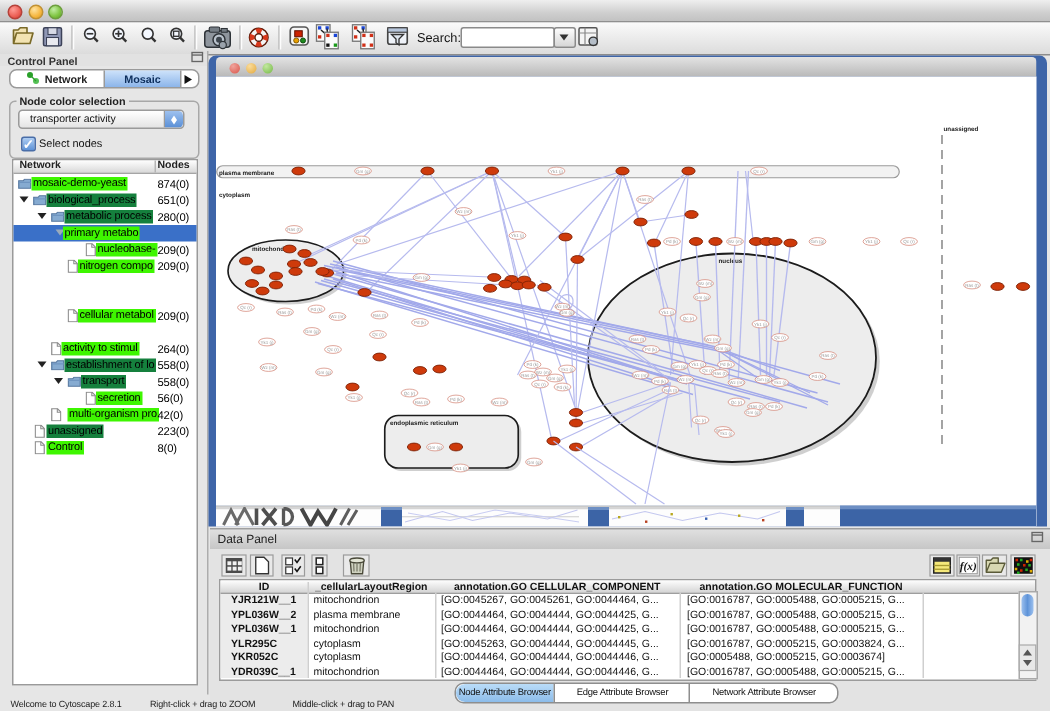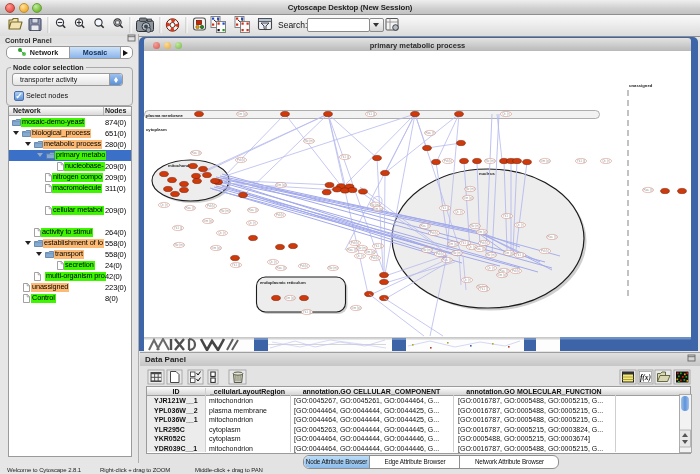--- a/index.html
+++ b/index.html
@@ -38,39 +38,39 @@
 #chklbl{left:26px;top:91px;font-size:7.3px;color:#111;}
 
 #tree{left:8px;top:106px;width:122px;height:349px;background:#fff;border:1px solid #9a9a9a;font-size:8px;}
 #treehead{position:absolute;left:0;top:0;width:122px;height:8px;background:linear-gradient(#fefefe,#d9d9d9);border-bottom:1px solid #a5a5a5;font-size:7px;font-weight:bold;color:#222;}
 #treehead .c2{position:absolute;left:96px;}
 #treehead .cd{position:absolute;left:94px;top:0;width:1px;height:8px;background:#b5b5b5;}
 .tr{position:absolute;left:0;width:122px;height:11px;line-height:11px;white-space:nowrap;font-size:7.3px;letter-spacing:-0.1px;}
 .tr.sel{background:#3a70c8;}
 .lbl{position:absolute;top:1.5px;height:8.5px;line-height:8.5px;padding:0 1px;color:#000;overflow:hidden;}
 .lbl.g{background:#3ef600;}
-.lbl.r{background:#fdba74;}
+.lbl.r{background:#15803d;}
 .val{position:absolute;left:96px;top:0;color:#000;font-size:7.5px;}
 .sel .val{color:#fff;margin-left:39px;}
 .arr{position:absolute;top:3.5px;width:0;height:0;border:3px solid transparent;border-top:4px solid #222;}
 .sel .arr{border-top-color:#9ab;}
 .fold{position:absolute;top:2px;width:9px;height:7px;}
 .file{position:absolute;top:1px;width:7px;height:9px;}
 
 #statusbar{left:0;top:464px;width:700px;height:10px;font-size:6px;letter-spacing:-0.1px;color:#222;}
 #statusbar span{position:absolute;top:3px;}
 
 #netframe{left:139px;top:37px;width:559px;height:314px;background:#3e65a8;border-radius:5px 5px 0 0;}
 #nettitle{left:144px;top:38px;width:547px;height:13px;background:linear-gradient(#e3e3e3,#b9b9b9);border-bottom:1px solid #909090;border-radius:3px 3px 0 0;}
 #nettitle .tl{position:absolute;top:3.5px;width:7px;height:7px;border-radius:50%;}
 #nettitletext{position:absolute;left:0;top:2.5px;width:547px;text-align:center;font-weight:bold;font-size:7.5px;color:#2b2b2b;}
 #netcanvas{left:144px;top:51px;width:547px;height:286px;background:#ffffff;}
 #netstrip{left:144px;top:337px;width:547px;height:14px;background:#fdfdfd;}
 
-#dphead{left:140px;top:352px;width:560px;height:13px;background:linear-gradient(#e0e0e0,#c6c6c6);border-top:1px solid #9f9f9f;border-bottom:1px solid #aaa;font-size:8px;font-weight:bold;color:#222;}
+#dphead{left:140px;top:352px;width:560px;height:13px;background:linear-gradient(#e0e0e0,#c6c6c6);border-top:1px solid #9f9f9f;border-bottom:1px solid #aaa;font-size:8px;font-weight:normal;color:#222;}
 #dphead span{position:absolute;left:5px;top:1.5px;}
 #dpbody{left:140px;top:366px;width:560px;height:108px;background:#e3e3e3;}
 #dtable{position:absolute;left:6px;top:20px;width:543px;height:66px;background:#fff;border:1px solid #9b9b9b;}
 #dthead{position:absolute;left:0;top:0;width:543px;height:8px;background:linear-gradient(#fdfdfd,#d5d5d5);border-bottom:1px solid #9e9e9e;font-size:7px;font-weight:bold;color:#111;}
 #dthead div{position:absolute;top:0.5px;text-align:center;}
 .dtr{position:absolute;left:0;width:543px;height:9.5px;line-height:9.5px;font-size:7px;color:#111;white-space:nowrap;}
 .dtr b{position:absolute;left:7px;font-weight:bold;}
 .dtr .c2{position:absolute;left:62px;}
 .dtr .c3{position:absolute;left:147px;}
 .dtr .c4{position:absolute;left:311px;}
@@ -81,21 +81,20 @@
 #btabs{position:absolute;left:163px;top:89px;width:254px;height:12px;background:#fff;border:1px solid #8e8e8e;border-radius:6px;font-size:6.8px;color:#111;}
 #btabs .seg{position:absolute;top:0;height:12px;line-height:12px;text-align:center;overflow:hidden;font-size:6.3px;letter-spacing:-0.15px;}
 </style>
 </head>
 <body>
 
 <div class="abs" id="titlebar">
   <div class="tl" style="left:5px;background:radial-gradient(circle at 35% 30%,#ff9c95,#ec5f55 60%,#ce3a30);border:0.5px solid #b5423a;"></div>
   <div class="tl" style="left:19px;background:radial-gradient(circle at 35% 30%,#ffe3a0,#f5b63e 60%,#d99a27);border:0.5px solid #c09134;"></div>
   <div class="tl" style="left:32px;background:radial-gradient(circle at 35% 30%,#c1eda3,#7ec440 60%,#5da02c);border:0.5px solid #6d9e3e;"></div>
-  <div id="title">Cytoscape Desktop (New Session)</div>
 </div>
 
 <div class="abs" id="toolbar"></div>
 <svg class="abs" style="left:0;top:14px" width="700" height="22" viewBox="0 14 700 22">
     <line x1="48" y1="17" x2="48" y2="33" stroke="#bdbdbd" stroke-width="1"></line>
 <line x1="49" y1="17" x2="49" y2="33" stroke="#fdfdfd" stroke-width="1"></line>
 <line x1="130" y1="17" x2="130" y2="33" stroke="#bdbdbd" stroke-width="1"></line>
 <line x1="131" y1="17" x2="131" y2="33" stroke="#fdfdfd" stroke-width="1"></line>
 <line x1="160" y1="17" x2="160" y2="33" stroke="#bdbdbd" stroke-width="1"></line>
 <line x1="161" y1="17" x2="161" y2="33" stroke="#fdfdfd" stroke-width="1"></line>
@@ -211,46 +210,38 @@
       </svg>
       <span class="lbl r" style="left:34px;max-width:58px">metabolic process</span>
       <span class="val">280(0)</span>
     </div>
 <div class="tr sel" style="top:42.5px">
       <span class="arr" style="left:28px"></span>
       <svg class="fold" style="left:37px" width="9" height="7" viewBox="0 0 9 7">
         <path d="M0.5,1.5 L3.5,1.5 L4.3,0.5 L8.5,0.5 L8.5,6.5 L0.5,6.5 Z" fill="#86abd1" stroke="#55779f" stroke-width="0.8"></path>
         <path d="M0.5,2.6 L8.5,2.6" stroke="#6f95c0" stroke-width="0.8"></path>
       </svg>
-      <span class="lbl g" style="left:46px;max-width:49px">primary metabo</span>
+      <span class="lbl g" style="left:33px;max-width:49px">primary metabo</span>
       <span class="val">209(...</span>
     </div>
 <div class="tr" style="top:53.5px">
       <svg class="file" style="left:48px" width="7" height="9" viewBox="0 0 7 9">
         <path d="M0.5,0.5 L4.4,0.5 L6.5,2.6 L6.5,8.5 L0.5,8.5 Z" fill="#fff" stroke="#8a8a8a" stroke-width="0.8"></path>
         <path d="M4.2,0.5 L4.2,2.8 L6.5,2.8" fill="none" stroke="#8a8a8a" stroke-width="0.7"></path>
       </svg>
       <span class="lbl g" style="left:55px;max-width:40px">nucleobase-</span>
       <span class="val">209(0)</span>
     </div>
 <div class="tr" style="top:64.5px">
       <svg class="file" style="left:36px" width="7" height="9" viewBox="0 0 7 9">
         <path d="M0.5,0.5 L4.4,0.5 L6.5,2.6 L6.5,8.5 L0.5,8.5 Z" fill="#fff" stroke="#8a8a8a" stroke-width="0.8"></path>
         <path d="M4.2,0.5 L4.2,2.8 L6.5,2.8" fill="none" stroke="#8a8a8a" stroke-width="0.7"></path>
       </svg>
       <span class="lbl g" style="left:43px;max-width:52px">nitrogen compo</span>
       <span class="val">209(0)</span>
-    </div>
-<div class="tr" style="top:75.5px">
-      <svg class="file" style="left:36px" width="7" height="9" viewBox="0 0 7 9">
-        <path d="M0.5,0.5 L4.4,0.5 L6.5,2.6 L6.5,8.5 L0.5,8.5 Z" fill="#fff" stroke="#8a8a8a" stroke-width="0.8"></path>
-        <path d="M4.2,0.5 L4.2,2.8 L6.5,2.8" fill="none" stroke="#8a8a8a" stroke-width="0.7"></path>
-      </svg>
-      <span class="lbl g" style="left:43px;max-width:52px">macromolecule</span>
-      <span class="val">311(0)</span>
     </div>
 <div class="tr" style="top:97.5px">
       <svg class="file" style="left:36px" width="7" height="9" viewBox="0 0 7 9">
         <path d="M0.5,0.5 L4.4,0.5 L6.5,2.6 L6.5,8.5 L0.5,8.5 Z" fill="#fff" stroke="#8a8a8a" stroke-width="0.8"></path>
         <path d="M4.2,0.5 L4.2,2.8 L6.5,2.8" fill="none" stroke="#8a8a8a" stroke-width="0.7"></path>
       </svg>
       <span class="lbl g" style="left:43px;max-width:52px">cellular metabol</span>
       <span class="val">209(0)</span>
     </div>
 <div class="tr" style="top:119.5px">
@@ -278,21 +269,21 @@
       </svg>
       <span class="lbl r" style="left:45px;max-width:32px">transport</span>
       <span class="val">558(0)</span>
     </div>
 <div class="tr" style="top:152.5px">
       <svg class="file" style="left:48px" width="7" height="9" viewBox="0 0 7 9">
         <path d="M0.5,0.5 L4.4,0.5 L6.5,2.6 L6.5,8.5 L0.5,8.5 Z" fill="#fff" stroke="#8a8a8a" stroke-width="0.8"></path>
         <path d="M4.2,0.5 L4.2,2.8 L6.5,2.8" fill="none" stroke="#8a8a8a" stroke-width="0.7"></path>
       </svg>
       <span class="lbl g" style="left:55px;max-width:31px">secretion</span>
-      <span class="val">24(0)</span>
+      <span class="val">56(0)</span>
     </div>
 <div class="tr" style="top:163.5px">
       <svg class="file" style="left:25px" width="7" height="9" viewBox="0 0 7 9">
         <path d="M0.5,0.5 L4.4,0.5 L6.5,2.6 L6.5,8.5 L0.5,8.5 Z" fill="#fff" stroke="#8a8a8a" stroke-width="0.8"></path>
         <path d="M4.2,0.5 L4.2,2.8 L6.5,2.8" fill="none" stroke="#8a8a8a" stroke-width="0.7"></path>
       </svg>
       <span class="lbl g" style="left:36px;max-width:62px">multi-organism pro</span>
       <span class="val">42(0)</span>
     </div>
 <div class="tr" style="top:174.5px">
@@ -311,21 +302,20 @@
       <span class="lbl g" style="left:22px;max-width:33px">Control</span>
       <span class="val">8(0)</span>
     </div>
 </div>
 
 <div class="abs" id="netframe"></div>
 <div class="abs" id="nettitle">
   <div class="tl" style="left:9px;background:radial-gradient(circle at 35% 30%,#f0a39c,#d9554a);"></div>
   <div class="tl" style="left:20px;background:radial-gradient(circle at 35% 30%,#fbdc9a,#e2a93e);"></div>
   <div class="tl" style="left:31px;background:radial-gradient(circle at 35% 30%,#c3e8a0,#74b845);"></div>
-  <div id="nettitletext">primary metabolic process</div>
 </div>
 <div class="abs" id="netcanvas"></div>
 <svg class="abs" style="left:144px;top:51px" width="547" height="286" viewBox="144 51 547 286" preserveAspectRatio="none">
     <rect x="144.5" y="110.5" width="455" height="8" rx="4" fill="#f2f2f2" stroke="#9a9a9a" stroke-width="0.8"></rect>
 <text x="146" y="116.5" font-size="4.2" font-weight="bold" fill="#1a1a1a">plasma membrane</text>
 <text x="146" y="131" font-size="4.2" font-weight="bold" fill="#1a1a1a">cytoplasm</text>
 <ellipse cx="192.5" cy="182.5" rx="38.5" ry="20.5" fill="#aaaaaa" opacity="0.55"></ellipse>
 <ellipse cx="190.5" cy="180.5" rx="38.5" ry="20.5" fill="#ededed" stroke="#1c1c1c" stroke-width="1.1"></ellipse>
 <text x="168" y="167" font-size="4.2" font-weight="bold" fill="#1a1a1a">mitochondrion</text>
 <ellipse cx="490.5" cy="241" rx="96" ry="69.5" fill="#a8a8a8" opacity="0.55"></ellipse>

